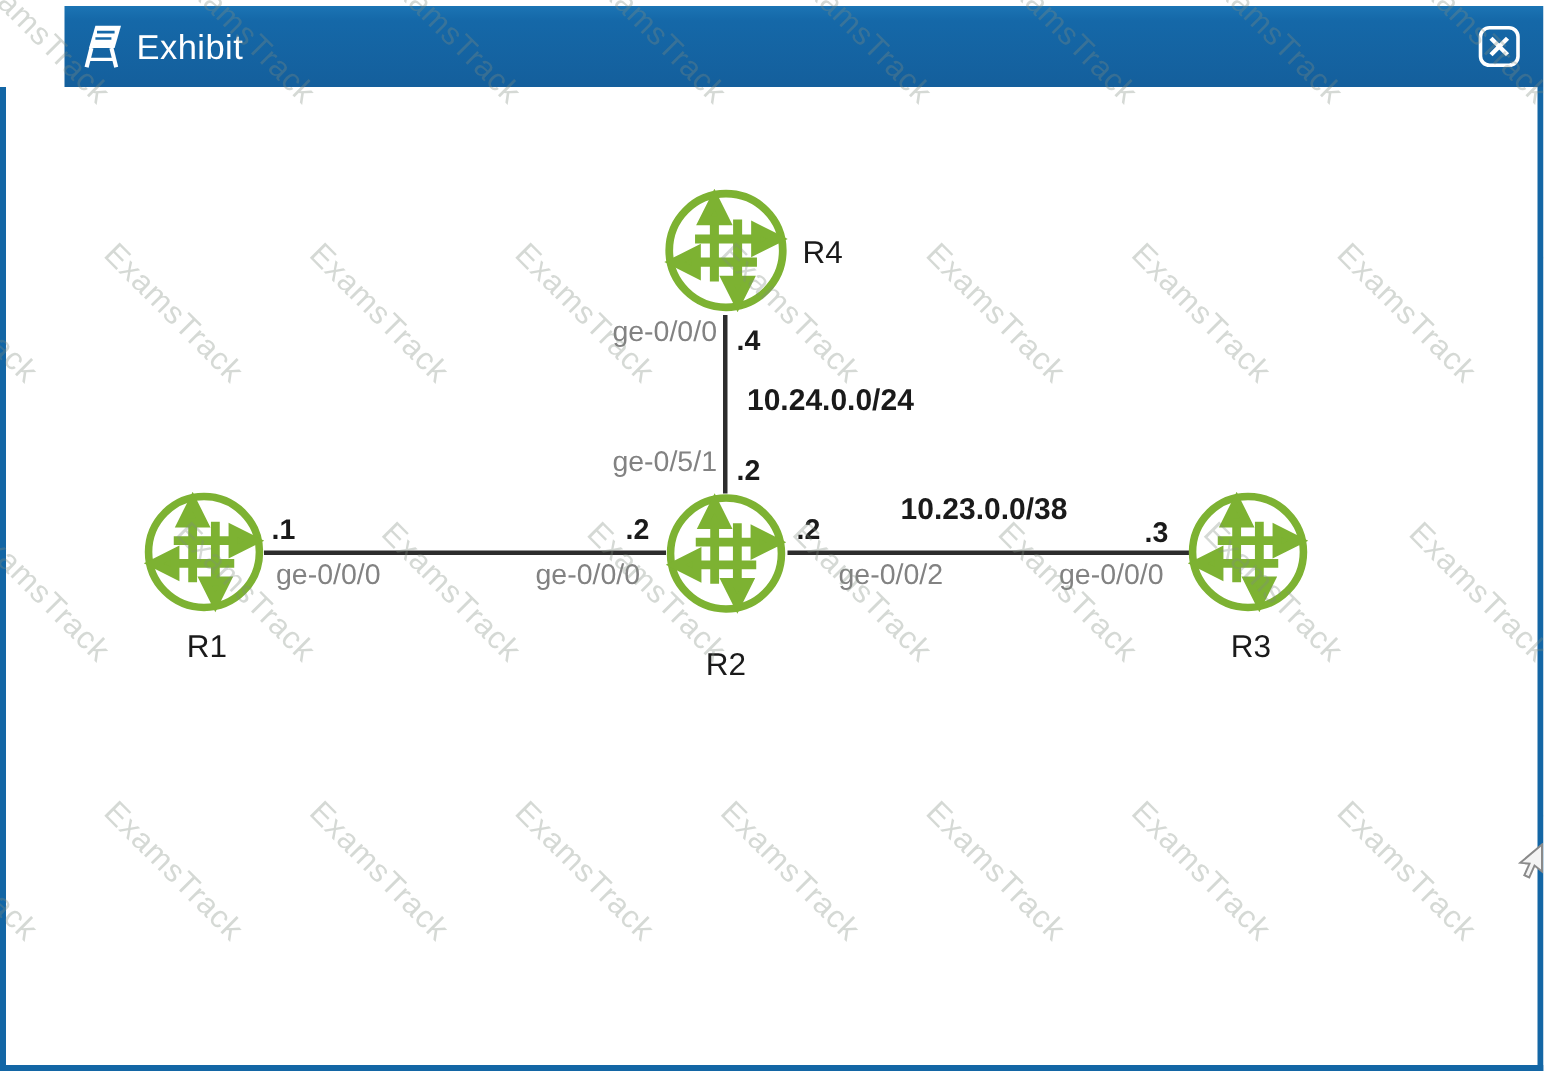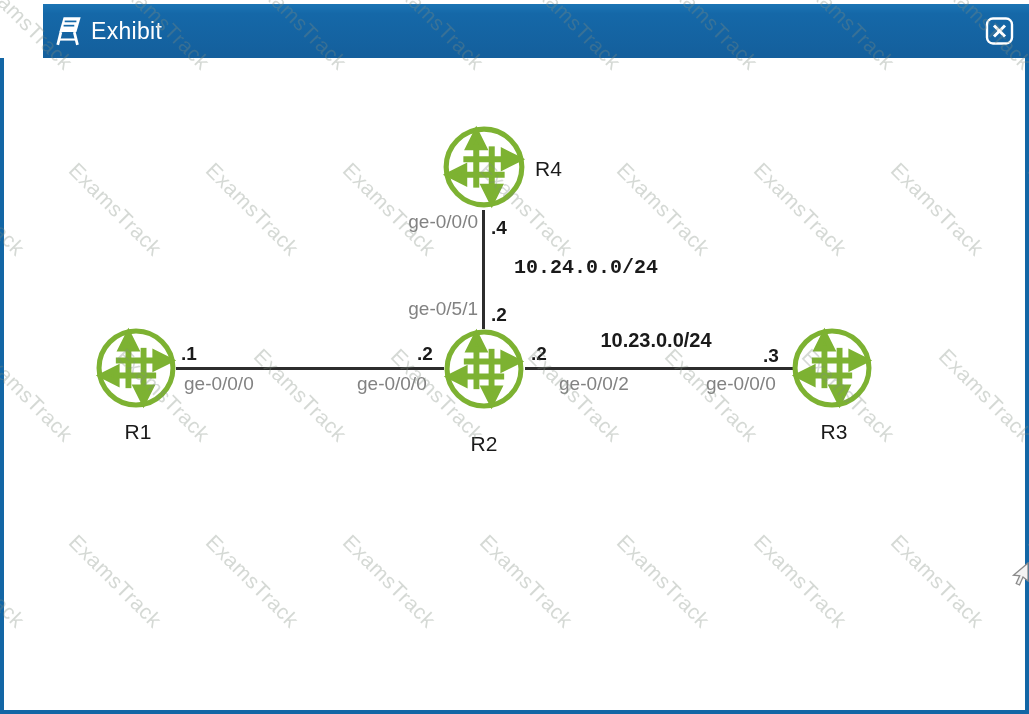--- a/index.html
+++ b/index.html
@@ -148,22 +148,22 @@
       <line x1="74" y1="59" x2="25" y2="59"></line>
         <polygon points="10,59 27,50.5 27,67.5"></polygon>
     </g>
   </svg>
 
   <div class="router-label" style="left:531px; top:99px; width:40px; text-align:left;">R4</div>
   <div class="router-label" style="left:107px; top:362px; width:54px;">R1</div>
   <div class="router-label" style="left:453px; top:374px; width:54px;">R2</div>
   <div class="router-label" style="left:803px; top:362px; width:54px;">R3</div>
 
-  <div class="net-label ta-c" style="left:572px; top:271px; width:160px;">10.23.0.0/24</div>
-  <div class="net-label" style="left:510px; top:198px;font-family:Liberation Mono, monospace;">10.24.0.0/24</div>
+  <div class="net-label ta-c" style="left:572px; top:271px; width:160px;">10.23.0.0/38</div>
+  <div class="net-label" style="left:494px; top:198px;">10.24.0.0/24</div>
 
   <div class="addr-label" style="left:487px; top:159px;">.4</div>
   <div class="addr-label" style="left:487px; top:246px;">.2</div>
   <div class="addr-label" style="left:177px; top:285px;">.1</div>
   <div class="addr-label" style="left:413px; top:285px;">.2</div>
   <div class="addr-label" style="left:527px; top:285px;">.2</div>
   <div class="addr-label" style="left:759px; top:287px;">.3</div>
 
   <div class="if-label ta-r" style="left:394px; top:153px; width:80px;">ge-0/0/0</div>
   <div class="if-label ta-r" style="left:394px; top:240px; width:80px;">ge-0/5/1</div>

